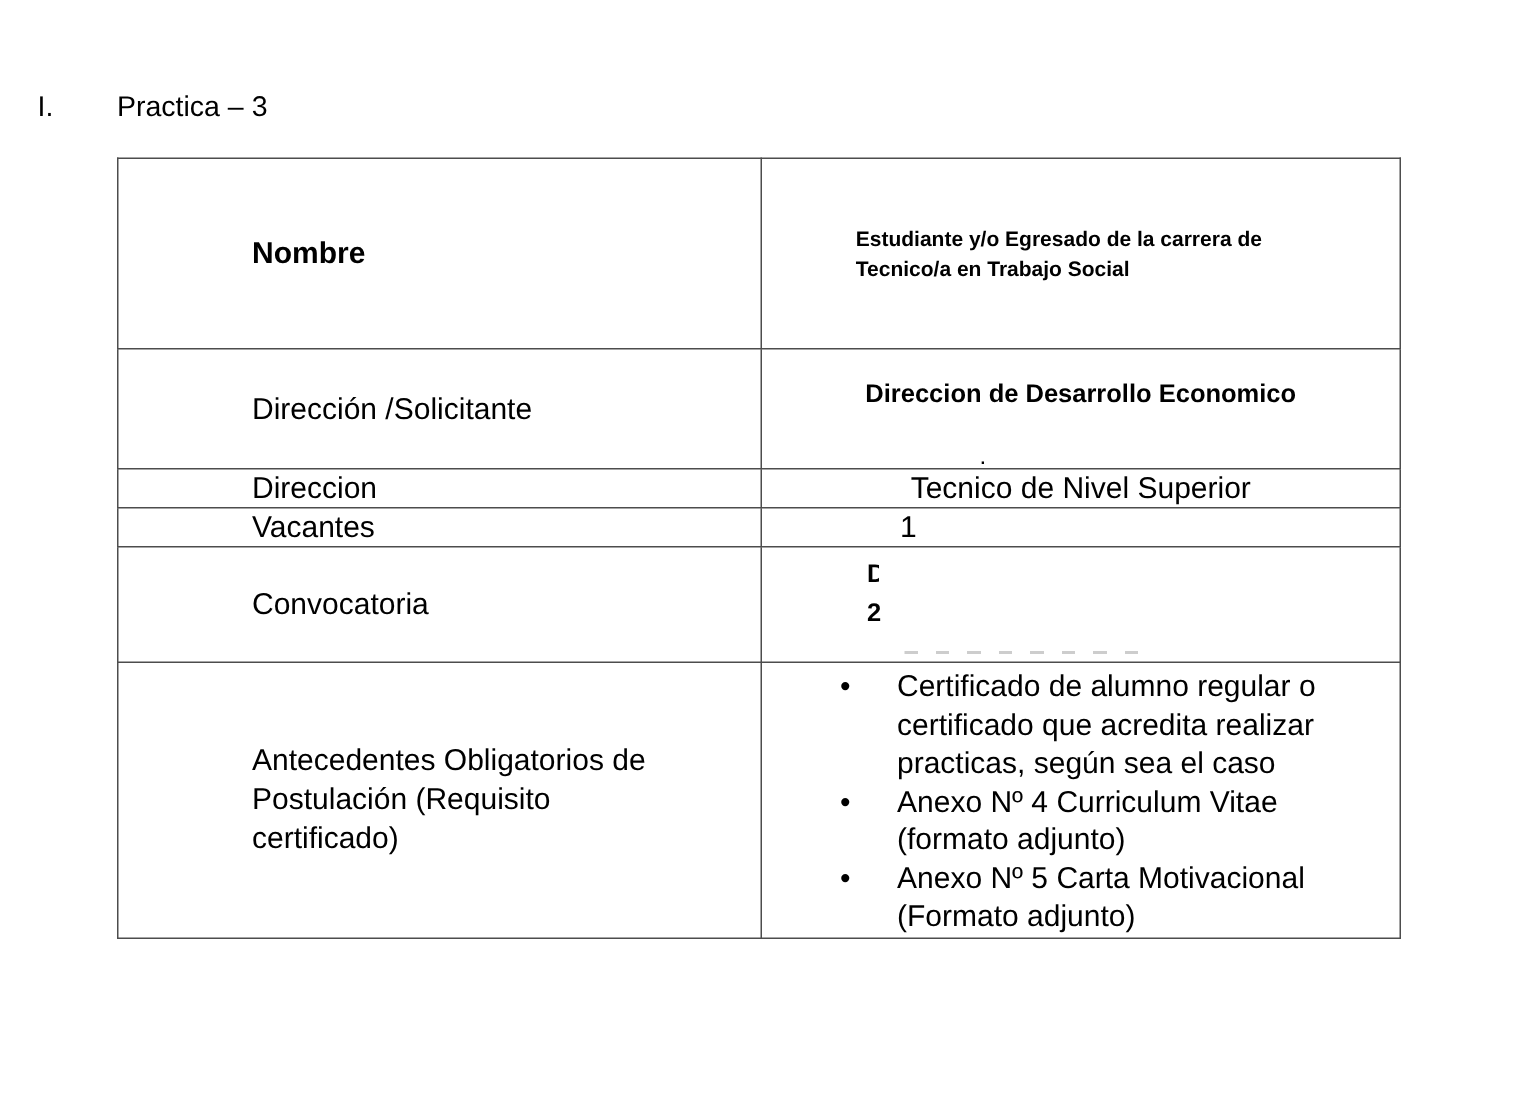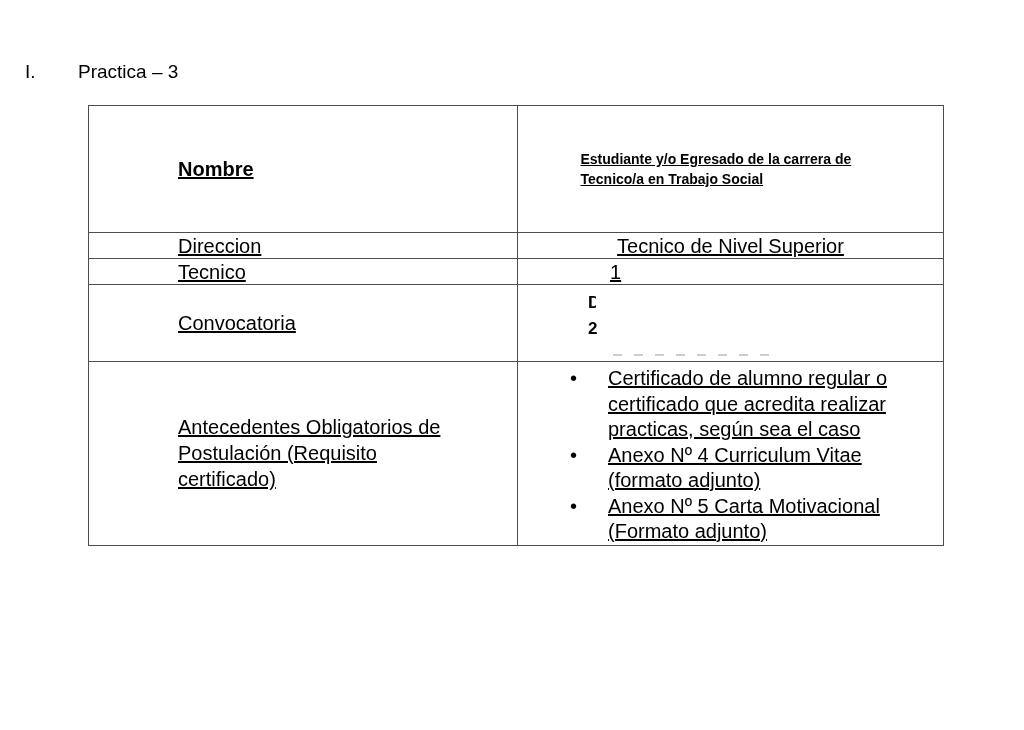--- a/index.html
+++ b/index.html
@@ -17,26 +17,25 @@
     overflow: hidden;
   }
   
   .heading { position: absolute; top: 61px; left: 0; width: 100%; height: 26px; }
   .heading .numeral { position: absolute; left: 25px; top: 0; font-size: 19px; }
   .heading .title   { position: absolute; left: 78px; top: 0; font-size: 19px; }
 
   
   table.practica-table {
     position: absolute;
-    left: 88px;
+    left: 78px;
     top: 105px;
     width: 855px;
     border-collapse: collapse;
     table-layout: fixed;
-    text-decoration: underline;
   }
   col.c1 { width: 429px; }
   col.c2 { width: 426px; }
   td {
     border: 1px solid #4d4d4d;
     padding: 0;
     vertical-align: middle;
     color: #000000;
     overflow: hidden;
   }
@@ -145,33 +144,42 @@
     <tbody>
       <tr class="h1">
         <td class="lbl lbl-bold">
           <span class="lbl-text">Nombre</span>
         </td>
         <td class="v-est">
           <span class="v-est-text">Estudiante y/o Egresado de la carrera de Tecnico/a en Trabajo Social</span>
         </td>
       </tr>
 
+      <tr class="h2">
+        <td class="lbl">
+          <span class="lbl-text">Dirección /Solicitante</span>
+        </td>
+        <td class="v-dir">
+          <span class="v-dir-text">Direccion de Desarrollo Economico</span>
+          <span class="remnant-dot">.</span>
+        </td>
+      </tr>
 
       <tr class="h3">
         <td class="lbl">
           <span class="lbl-text">Direccion</span>
         </td>
         <td class="v-center">
           <span>Tecnico de Nivel Superior</span>
         </td>
       </tr>
 
       <tr class="h4">
         <td class="lbl">
-          <span class="lbl-text">Tecnico</span>
+          <span class="lbl-text">Vacantes</span>
         </td>
         <td class="v-ind">
           <span class="v-ind-text">1</span>
         </td>
       </tr>
 
       <tr class="h5">
         <td class="lbl">
           <span class="lbl-text">Convocatoria</span>
         </td>

